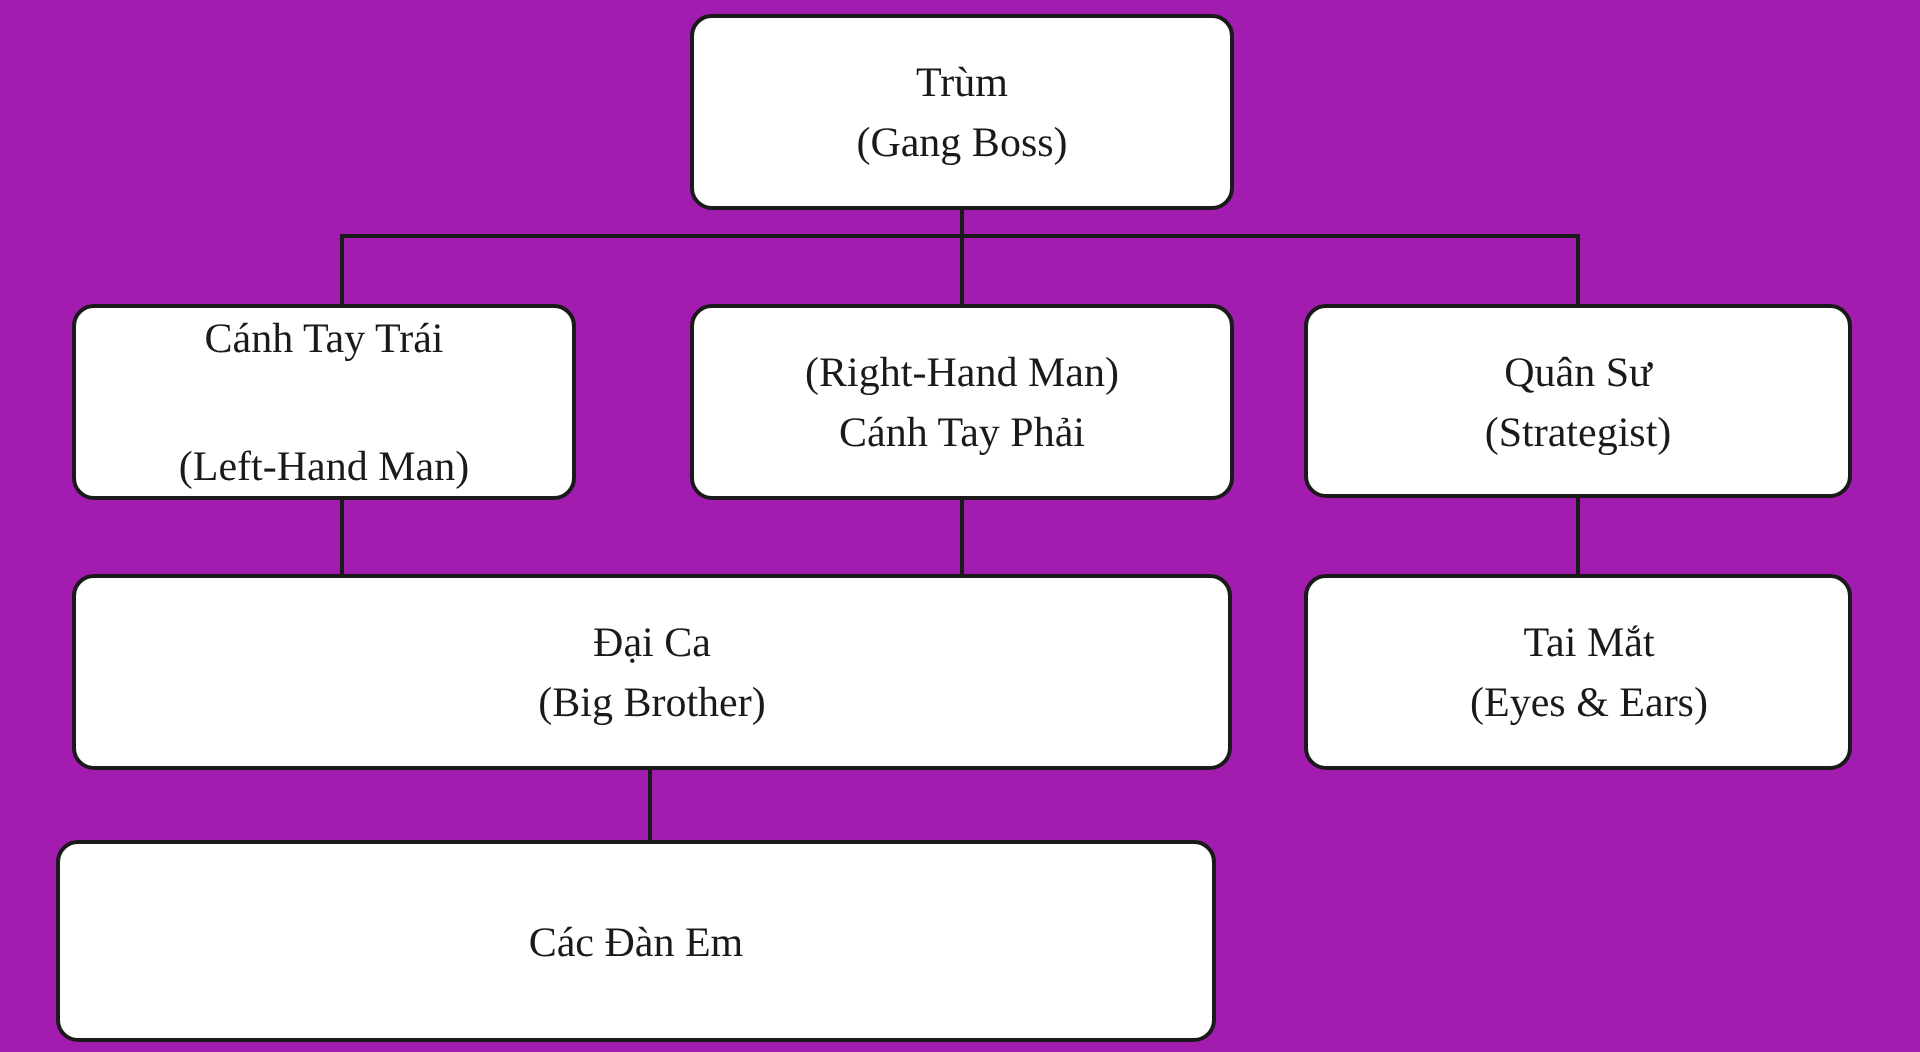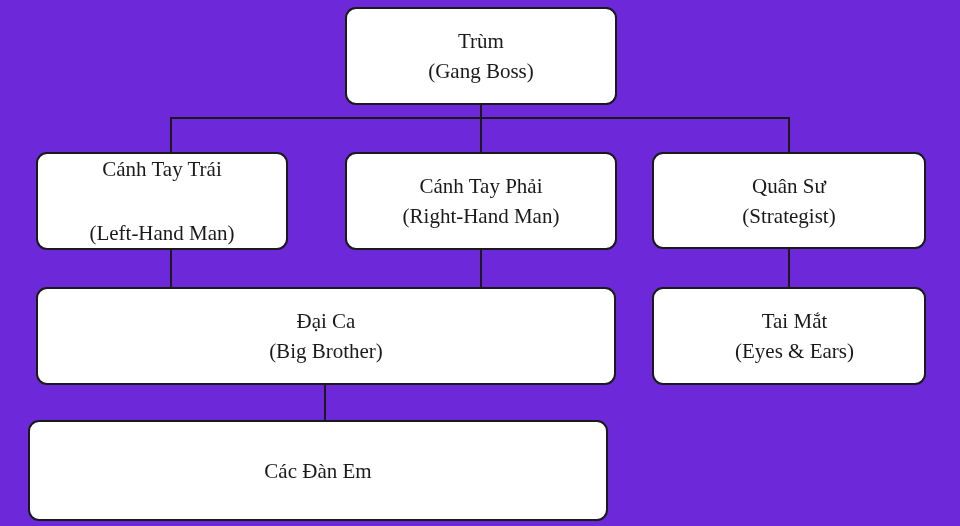--- a/index.html
+++ b/index.html
@@ -4,21 +4,21 @@
 <style>
   html, body {
     margin: 0;
     padding: 0;
     background: #ffffff;
   }
   #canvas {
     position: relative;
     width: 960px;
     height: 526px;
-    background: #6d28d9;
+    background: #a21caf;
     font-family: "Liberation Serif", "DejaVu Serif", serif;
     color: #1a1a1a;
     overflow: hidden;
   }
   .node {
     position: absolute;
     box-sizing: border-box;
     border: 2.5px solid #1a1a1a;
     border-radius: 11px;
     background: #ffffff;
@@ -81,22 +81,22 @@
     <div class="lbl">Trùm</div>
     <div class="lbl">(Gang Boss)</div>
   </div>
 
   <div class="node" id="n-left-hand">
     <div class="lbl">Cánh Tay Trái</div>
     <div class="lbl">(Left-Hand Man)</div>
   </div>
 
   <div class="node" id="n-right-hand">
+    <div class="lbl">(Right-Hand Man)</div>
     <div class="lbl">Cánh Tay Phải</div>
-    <div class="lbl">(Right-Hand Man)</div>
   </div>
 
   <div class="node" id="n-strategist">
     <div class="lbl">Quân Sư</div>
     <div class="lbl">(Strategist)</div>
   </div>
 
   <div class="node" id="n-big-brother">
     <div class="lbl">Đại Ca</div>
     <div class="lbl">(Big Brother)</div>

